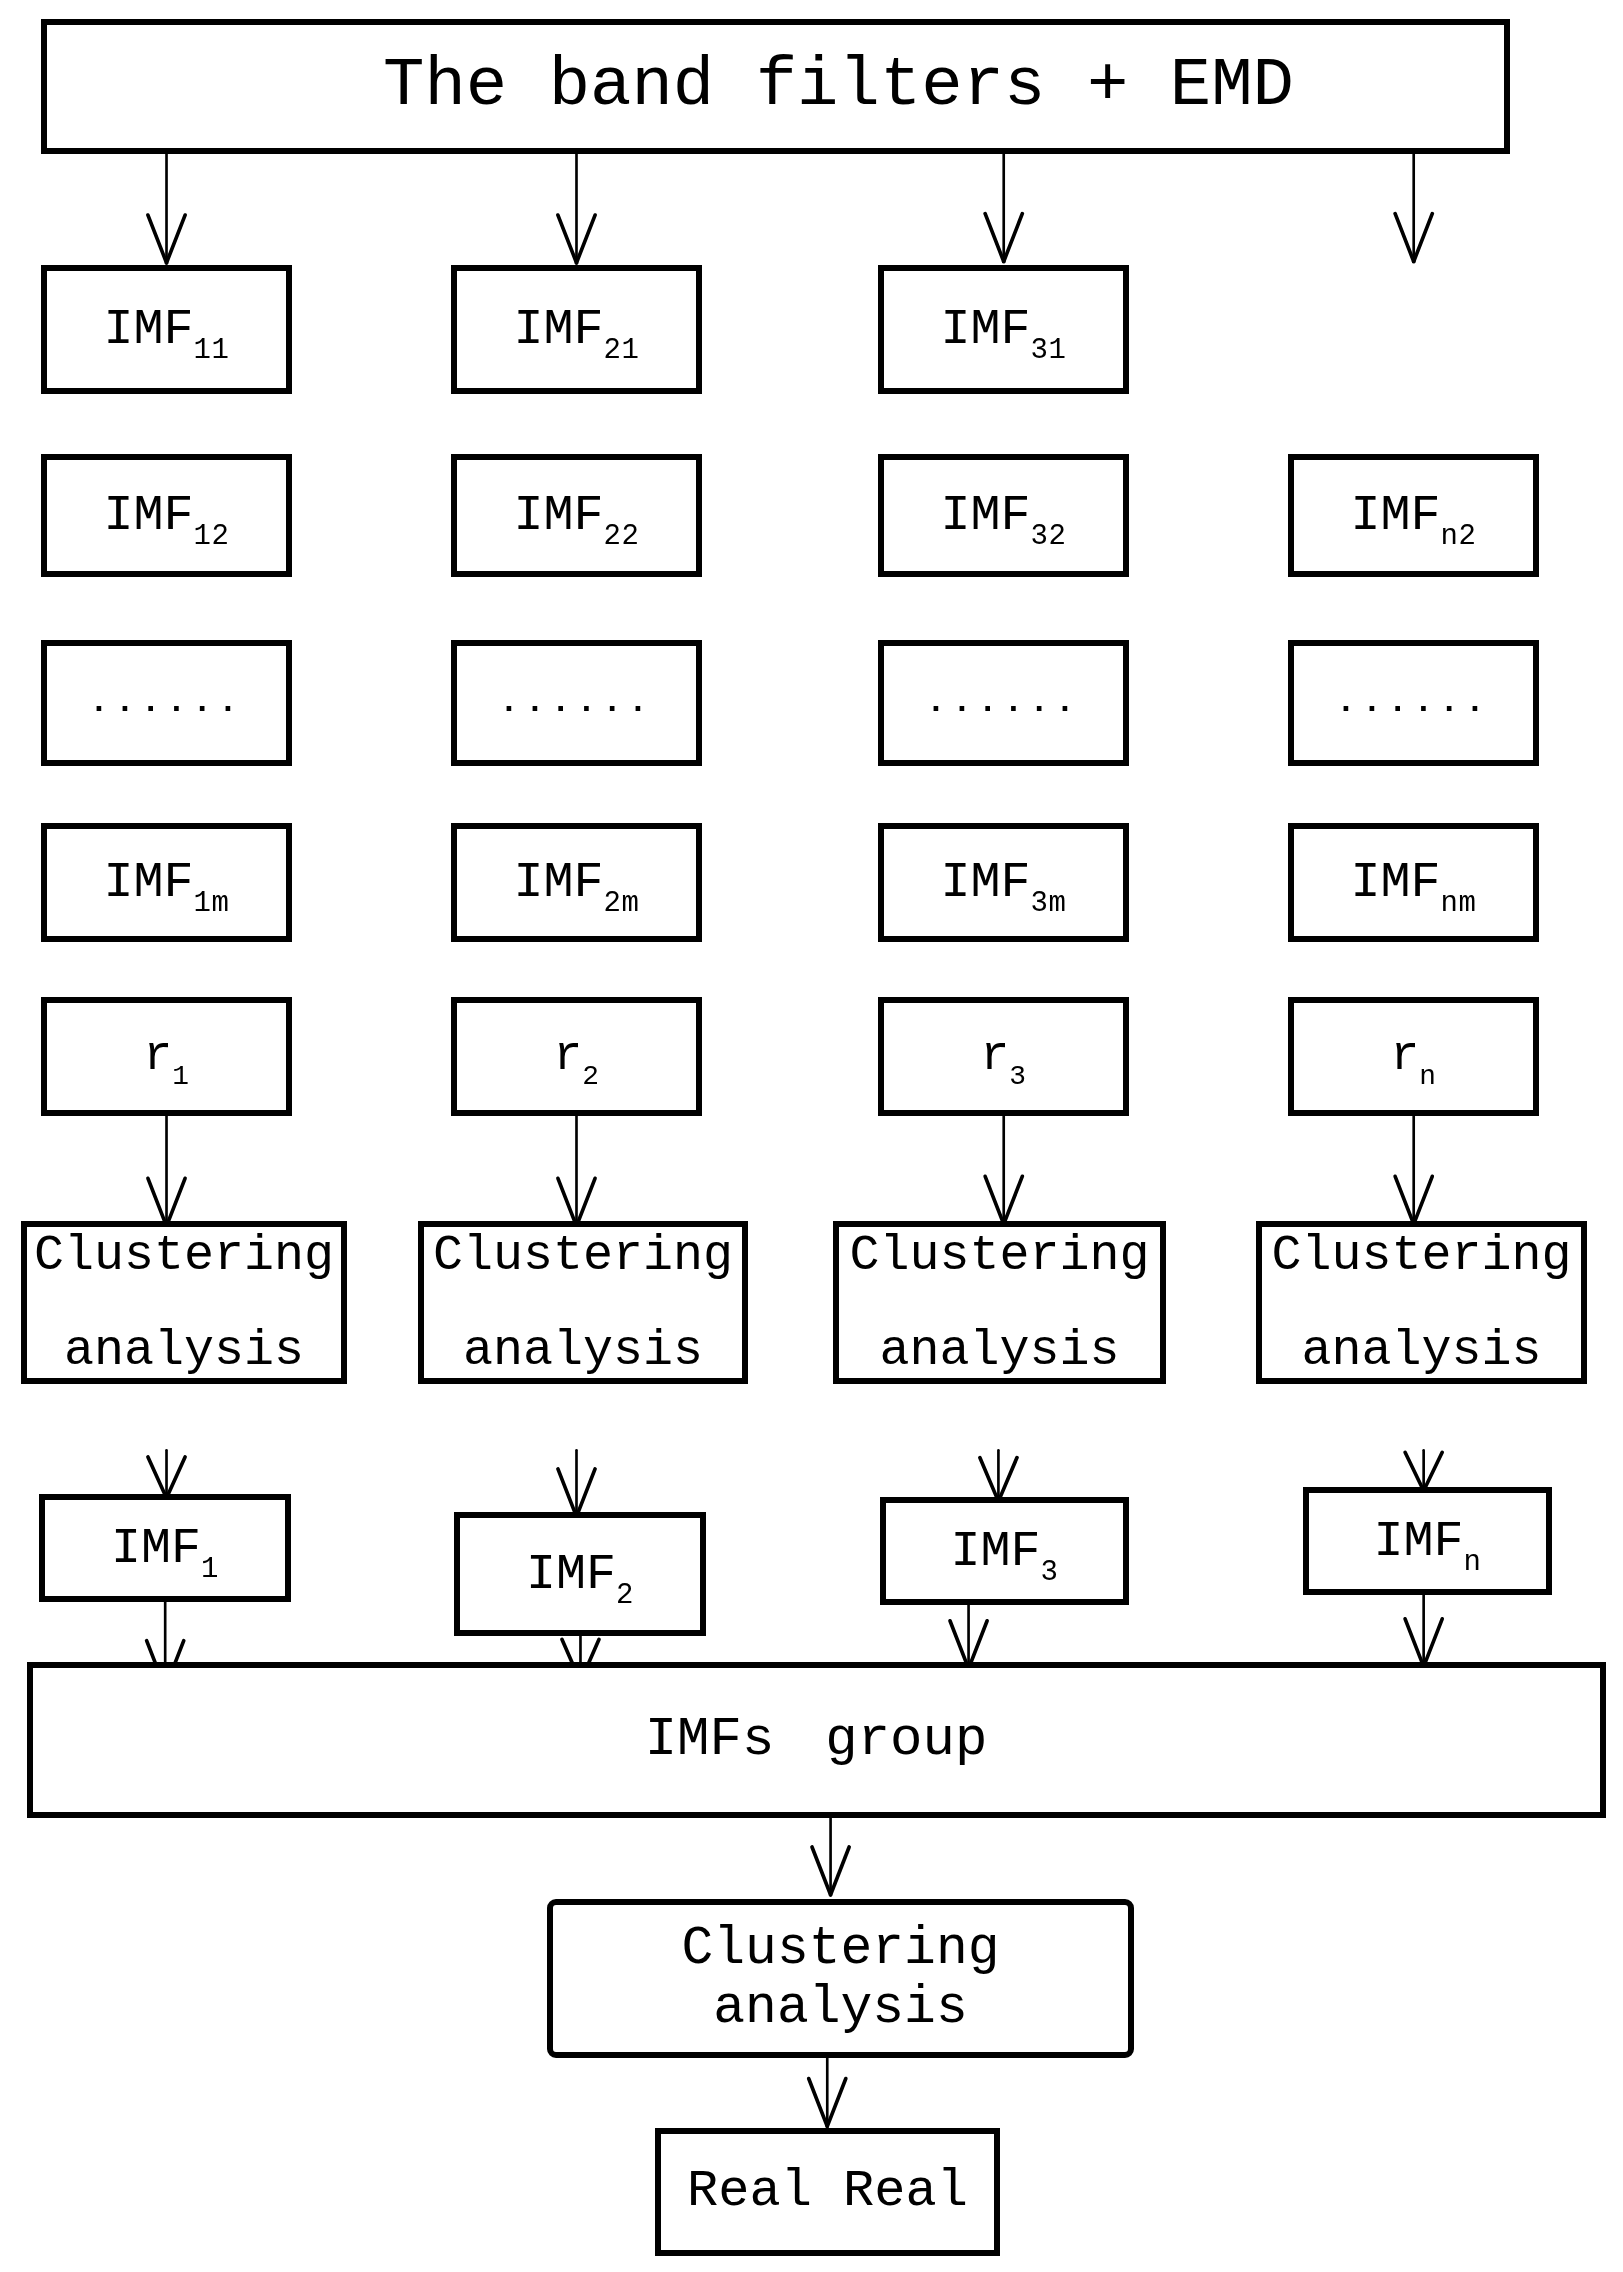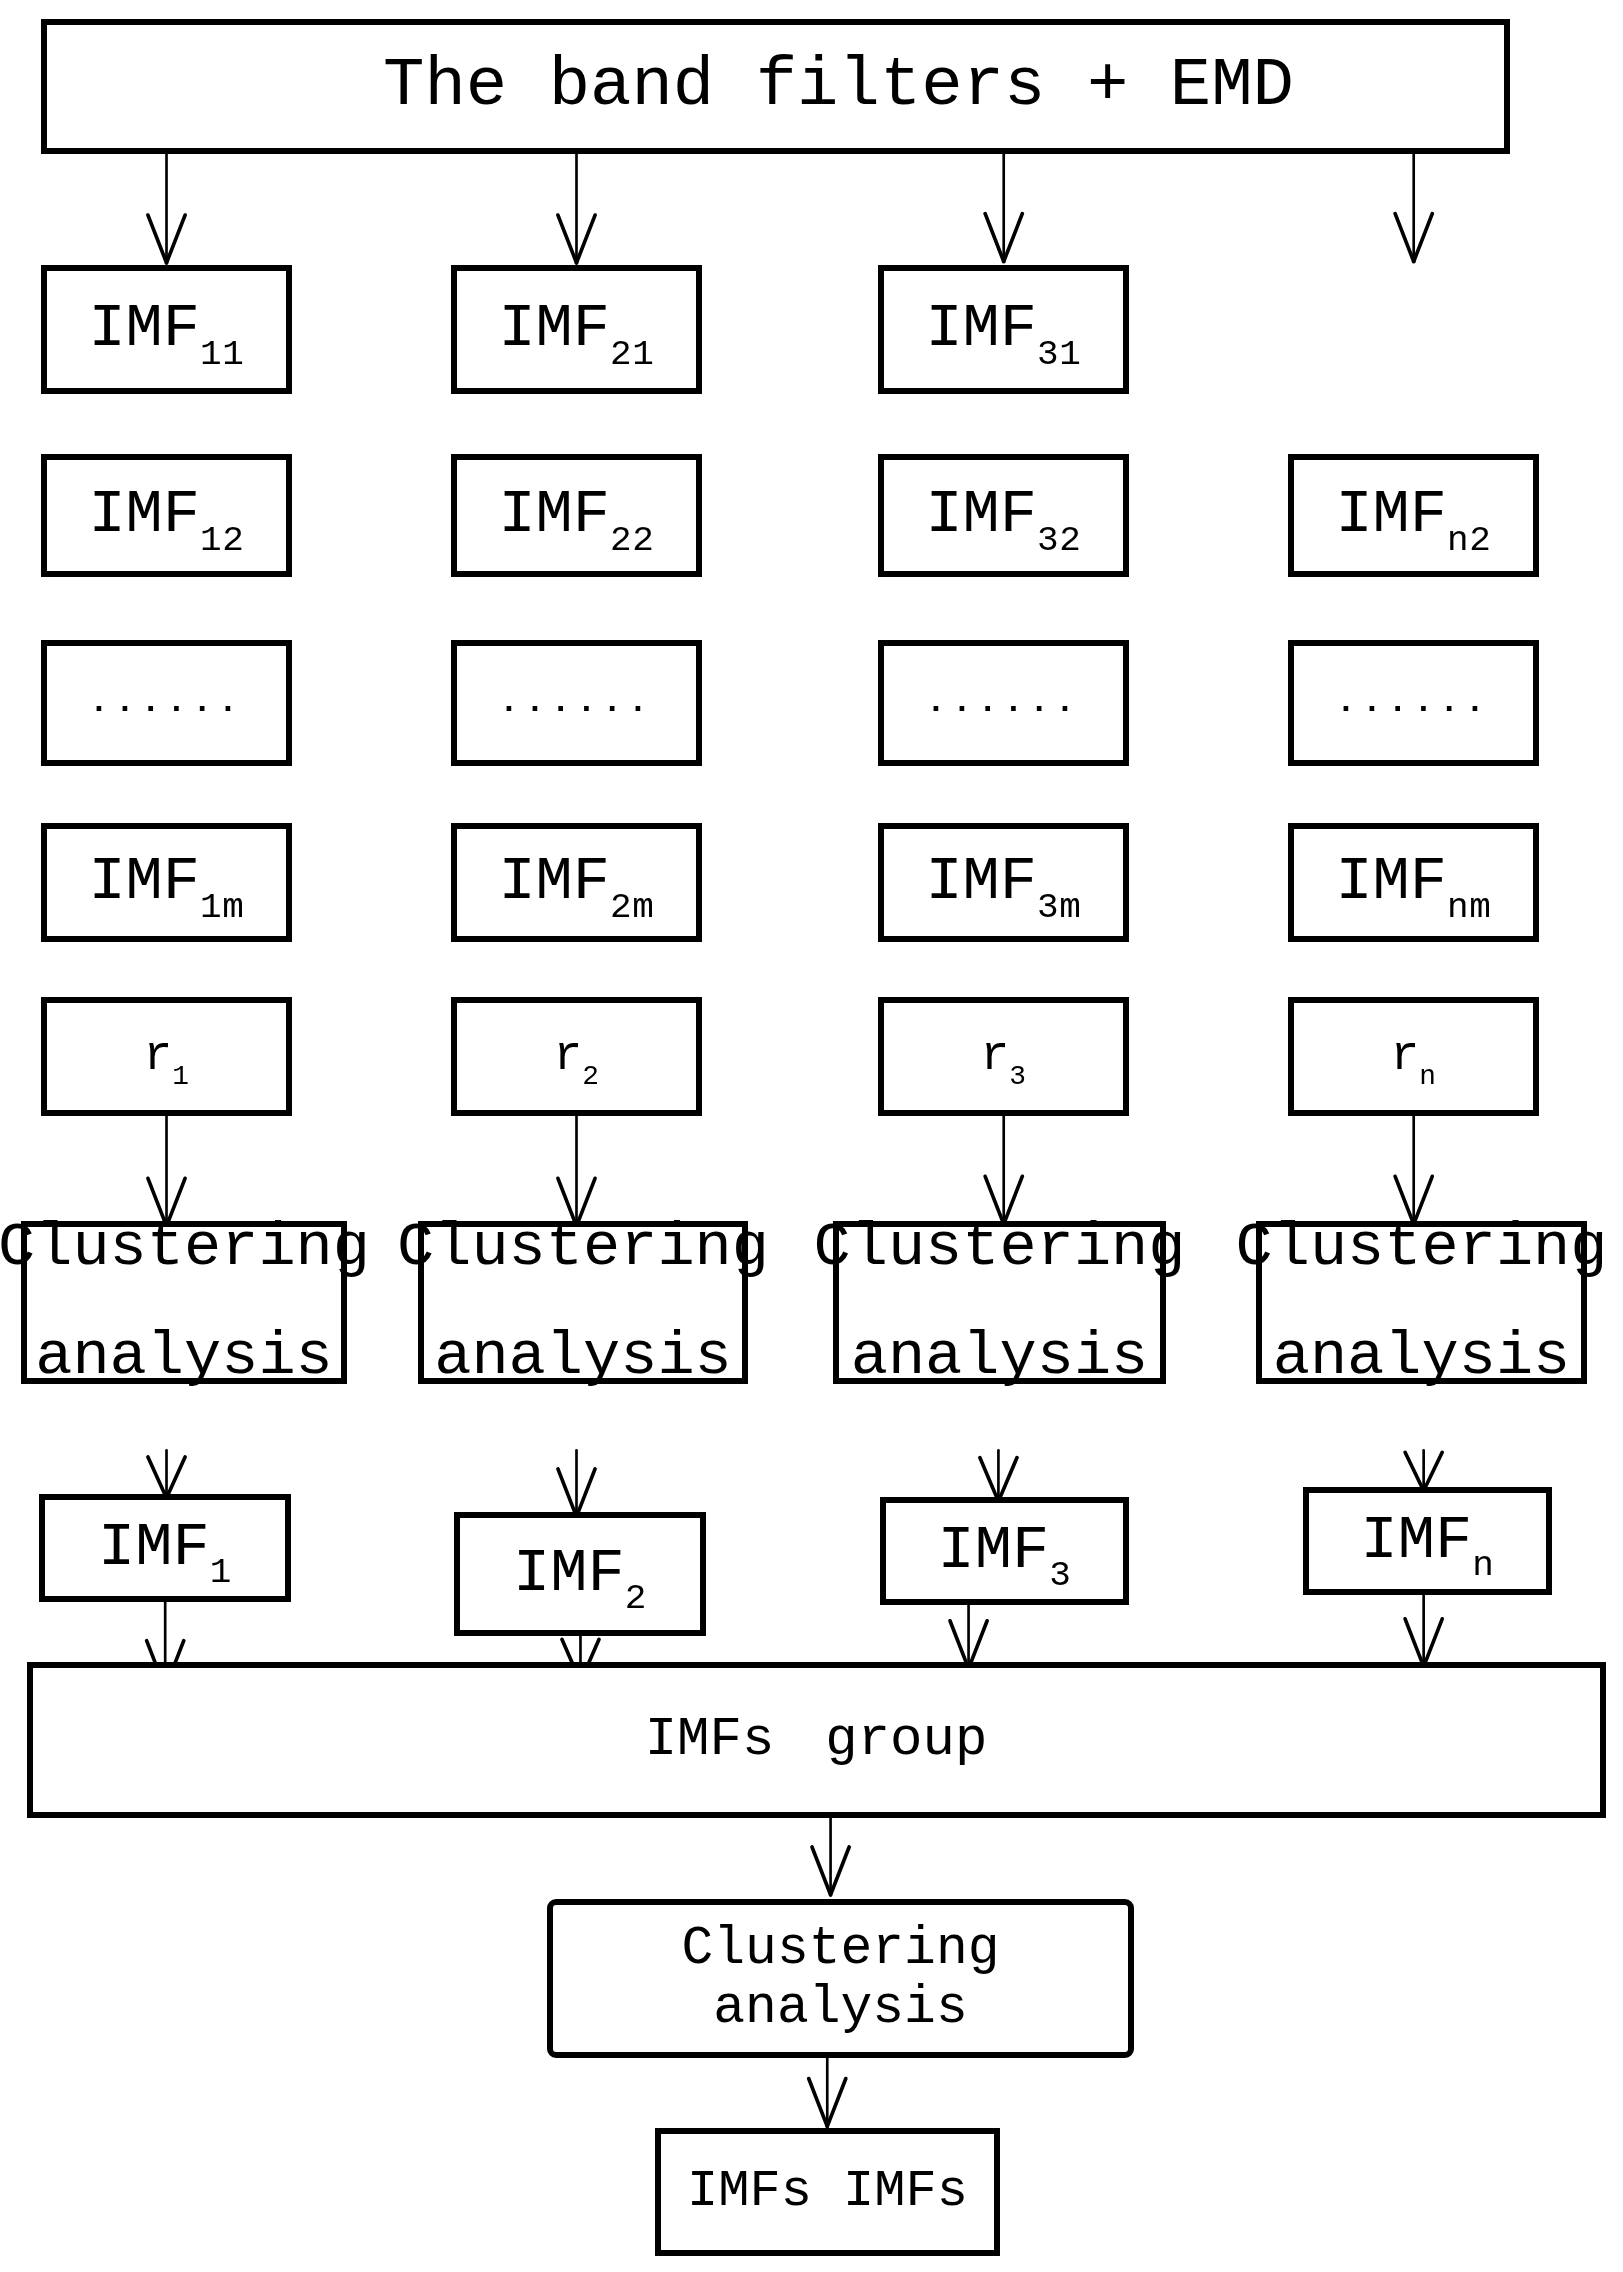--- a/index.html
+++ b/index.html
@@ -9,21 +9,21 @@
     background:#ffffff;
     font-family:Liberation Mono, monospace;
     color:#000;
     overflow:hidden;
   }
   #arrow-layer{position:absolute;left:0;top:0;width:1624px;height:2273px;pointer-events:none;}
   .box{
     position:absolute;box-sizing:border-box;
     border:6px solid #000;background:#fff;
     display:flex;align-items:center;justify-content:center;
-    font-size:62px;line-height:1.1;text-align:center;
+    font-size:50px;line-height:1.1;text-align:center;
   }
   sub{font-size:0.58em;line-height:0;position:relative;top:0.14em;letter-spacing:0.02em;}
   
   .top-box{left:41px;top:19px;width:1469px;height:135px;border-width:6.6px;font-size:69px;}
   .top-box .t{text-indent:126px;}
   
   .c1{left:41px;width:251px;}
   .c2{left:451px;width:251px;}
   .c3{left:878px;width:251px;}
   .c4{left:1288px;width:251px;}
@@ -241,17 +241,17 @@
       <span><span>IMF</span><sub>n</sub></span>
     </div>
 
   <div class="box group-box">
     <span>IMFs group</span>
   </div>
   <div class="box final-clust">
     <span>Clustering analysis</span>
   </div>
   <div class="box real-box">
-    <span>IMFs IMFs</span>
+    <span>Real Real</span>
   </div>
 
 </div>
 
 
 </body></html>

